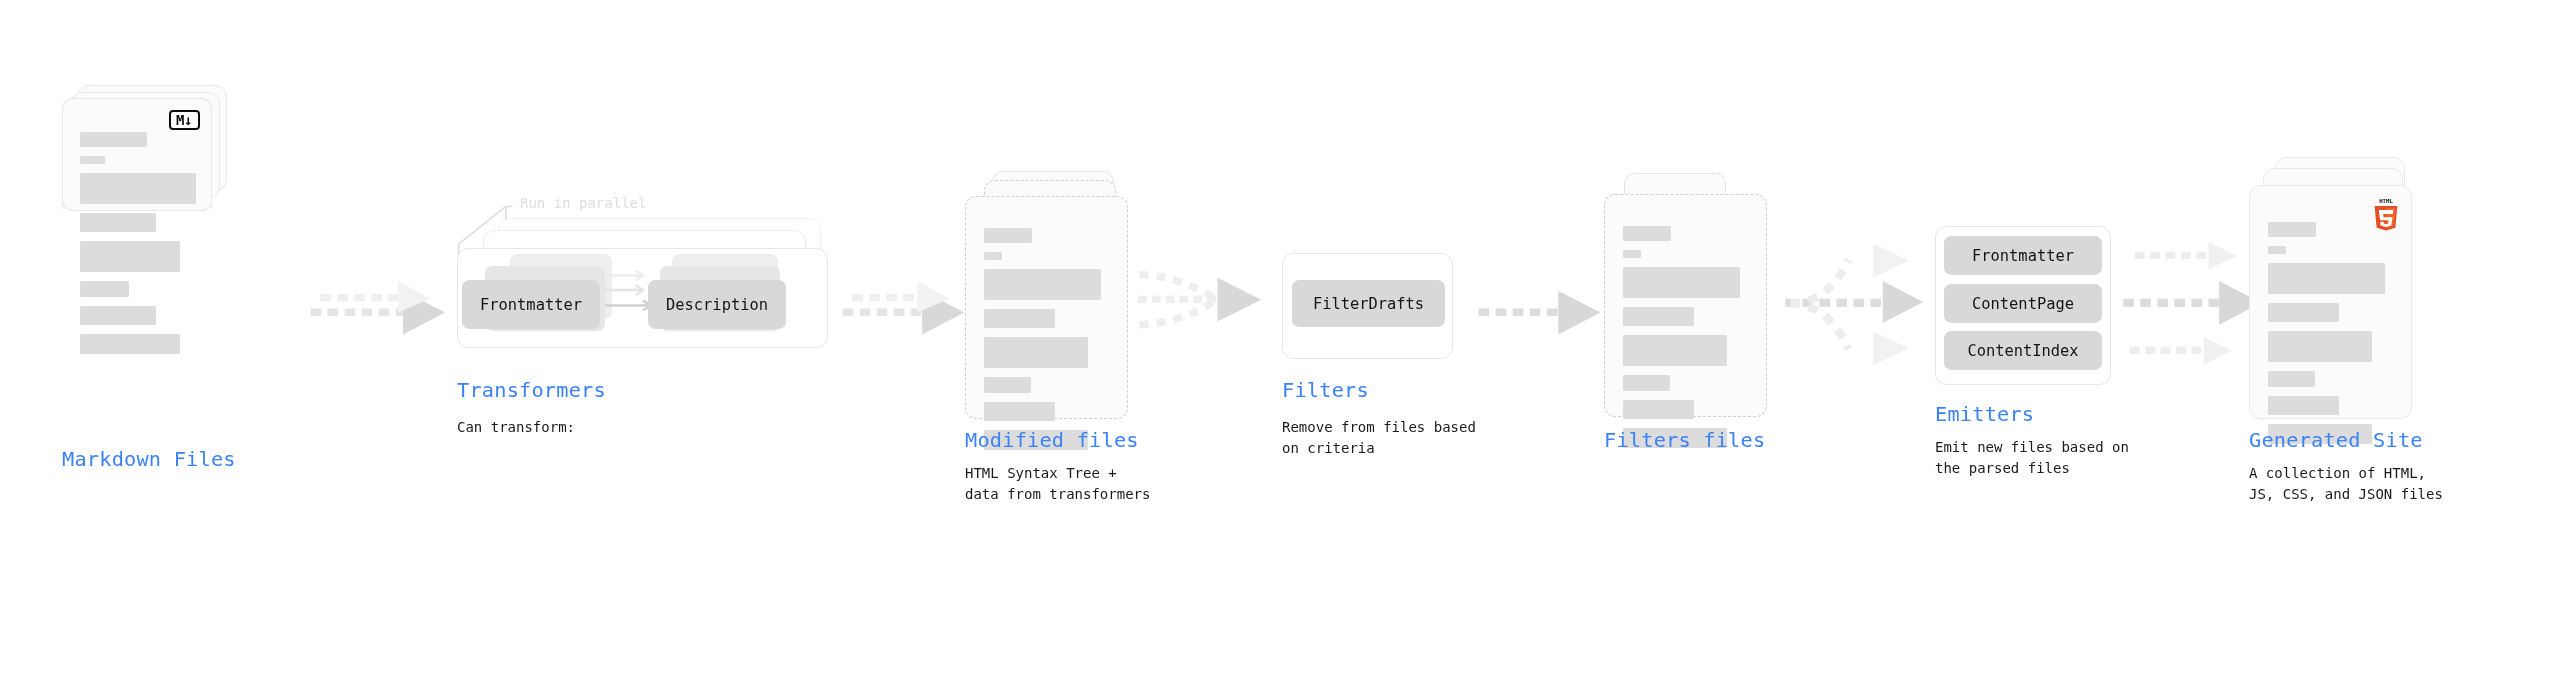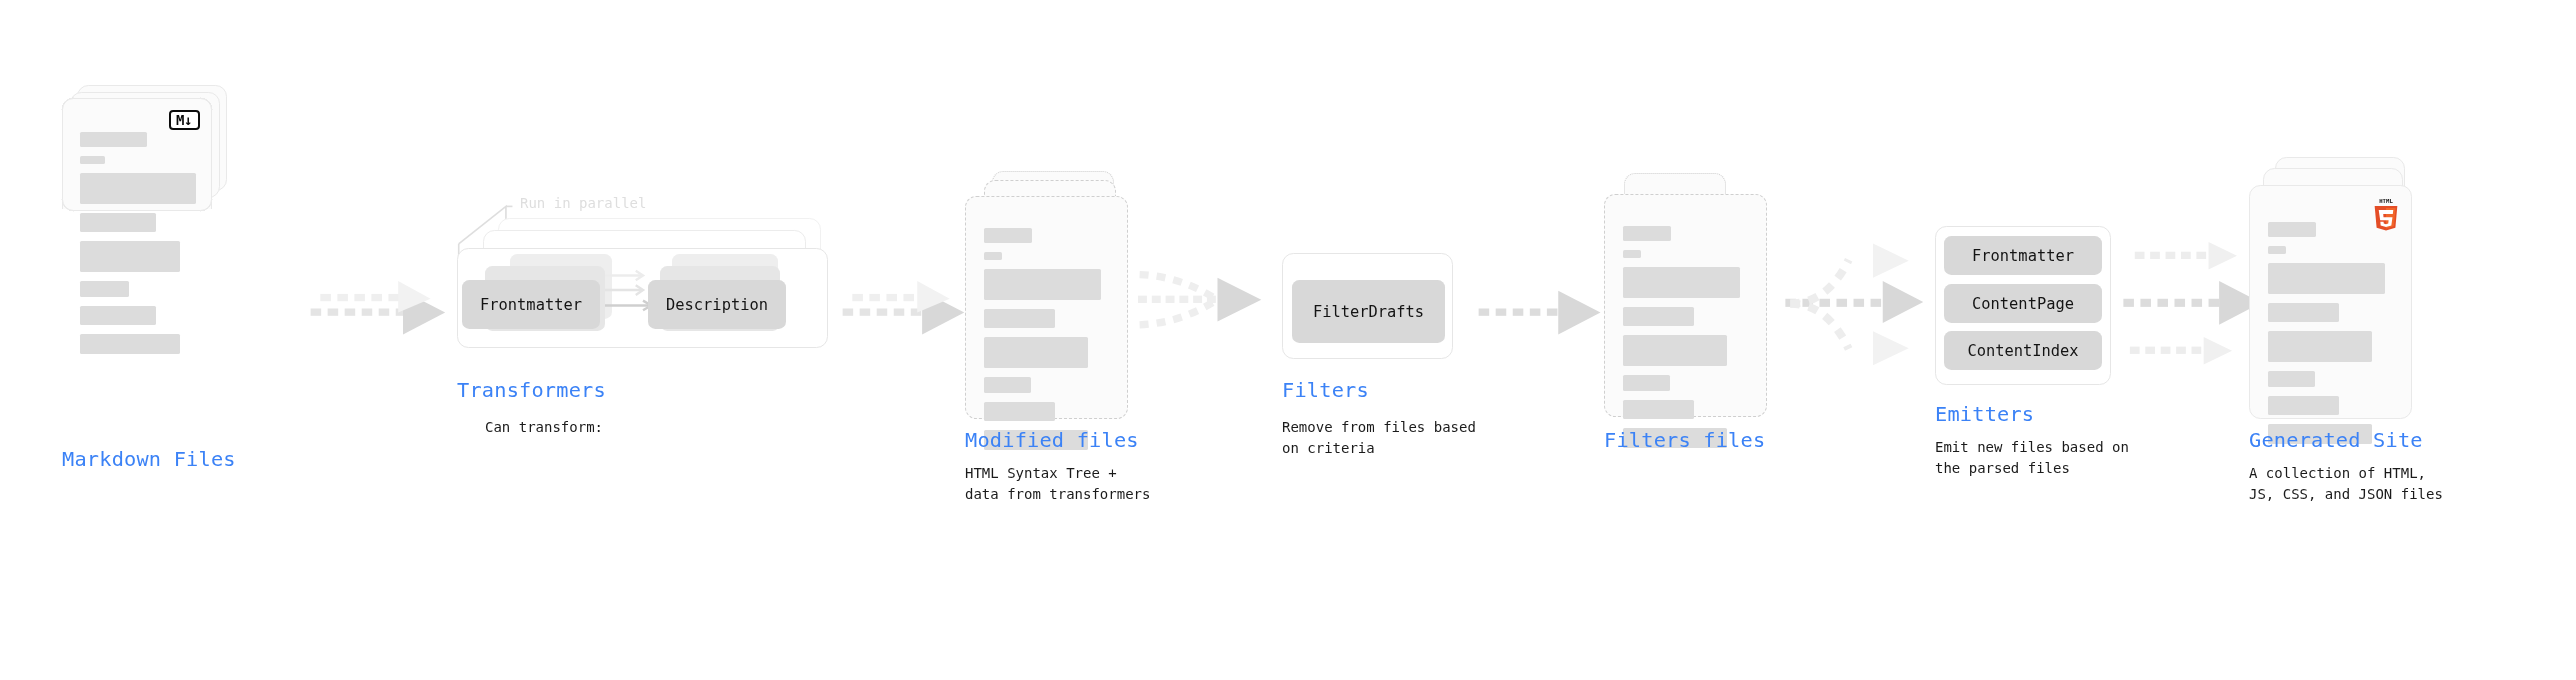--- a/index.html
+++ b/index.html
@@ -110,21 +110,20 @@
     font-size: 14px;
     line-height: 1.52;
     color: #1b1b1b;
     white-space: pre-line;
   }
   .bullets {
     position: absolute;
     font-size: 14px;
     line-height: 1.52;
     color: #1b1b1b;
-    margin-left: 28px;
   }
   .bullets .lead { margin: 0 0 0.8px 0; }
   .bullets ul { margin: 0; padding-left: 14px; list-style: none; }
   .bullets li { position: relative; }
   .bullets li::before {
     content: "\2022";
     position: absolute;
     left: -11.4px;
     top: 0;
   }
@@ -311,21 +310,21 @@
         <rect x="51" y="46" width="11" height="9"></rect>
       <rect x="68" y="46" width="11" height="9"></rect>
         <rect x="85" y="46" width="11" height="9"></rect>
     </g>
     <path d="M2 20 Q52 22 96 50" fill="none" stroke="#eeeeee" stroke-width="9" stroke-dasharray="11 10" stroke-linecap="butt"></path>
     <path d="M2 82 Q52 80 96 52" fill="none" stroke="#eeeeee" stroke-width="9" stroke-dasharray="11 10" stroke-linecap="butt"></path>
     <path d="M98 24 L152 51 L98 78 Z" fill="#d8d8d8"></path>
   </svg>
 
   <div class="group-box" style="left:1282px; top:253px; width:171px; height:106px;"></div>
-  <div class="chip" style="left:1292px; top:280px; width:153px; height:63px;">FilterDrafts</div>
+  <div class="chip" style="left:1292px; top:280px; width:153px; height:47px;">FilterDrafts</div>
 
   <div class="title" style="left:1282px; top:378px;">Filters</div>
   <div class="subtitle" style="left:1282px; top:417px;">Remove from files based
 on criteria</div>
 
   <svg class="deco" style="left:1477px; top:276px;" width="130" height="65" viewBox="0 0 160 80">
     <g fill="#dcdcdc">
       <rect x="2" y="40" width="13" height="9"></rect>
         <rect x="23" y="40" width="13" height="9"></rect>
       <rect x="44" y="40" width="13" height="9"></rect>

